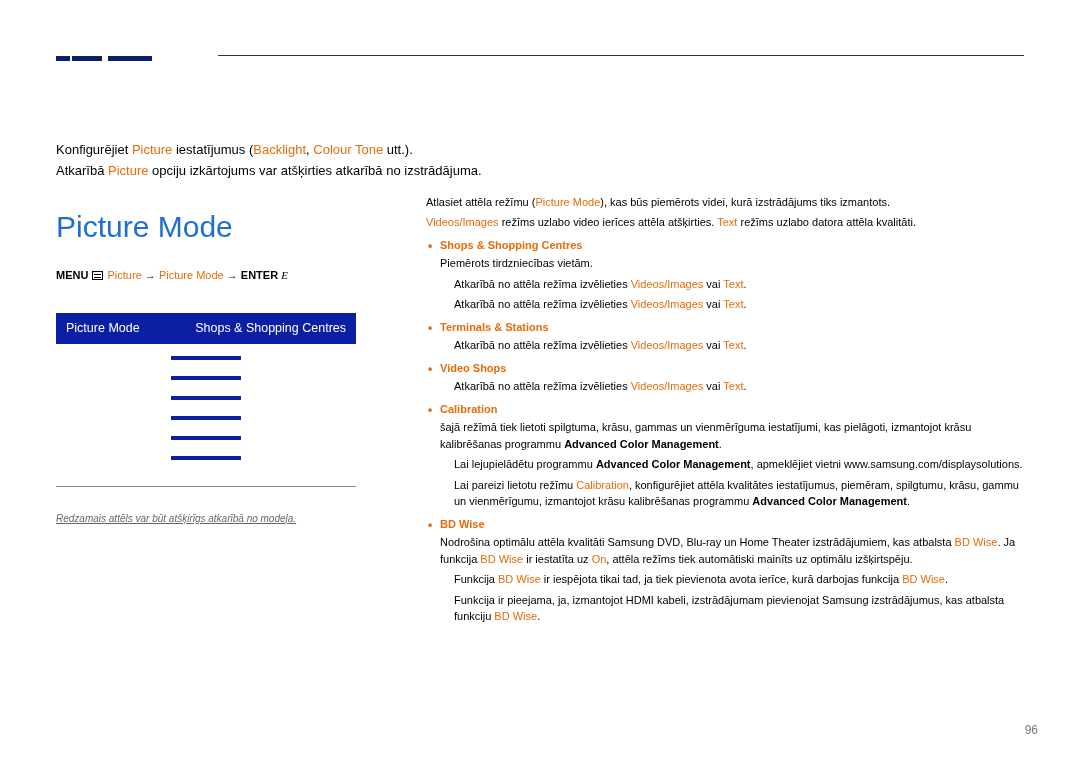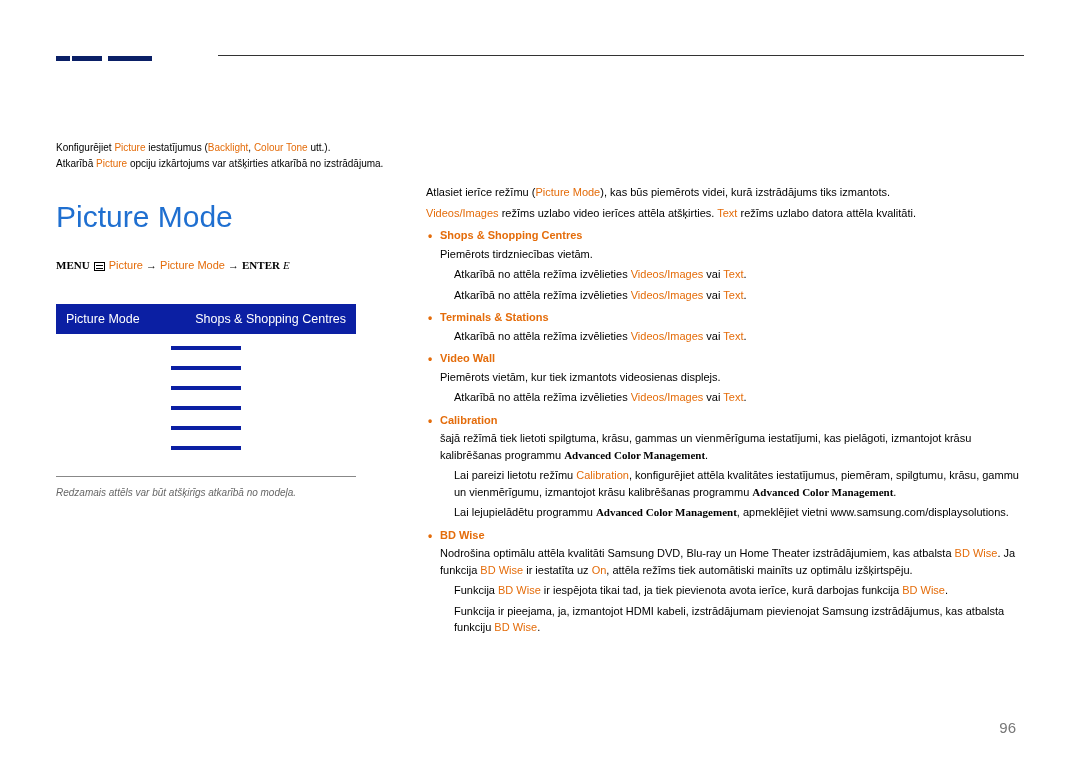--- a/index.html
+++ b/index.html
@@ -32,21 +32,21 @@
     .top-right { flex: 1; }
     .columns {
       display: flex;
       gap: 40px;
       margin-top: 8px;
     }
     .left-col { width: 330px; }
     .right-col { flex: 1; }
     .intro-text {
       margin-top: 66px;
-      font-size: 10px;
+      font-size: 13px;
       line-height: 1.6;
     }
     .orange { color: #e46c0a; }
     .h1 {
       font-size: 30px;
       color: #1f6fd0;
       font-weight: 400;
       margin-top: 14px;
       margin-bottom: 18px;
     }
@@ -97,22 +97,23 @@
       border-bottom: 4px solid #0b1fa3;
     }
     .divider {
       border-top: 0.5px solid #888;
       margin-top: 26px;
       width: 300px;
     }
     .disclaimer {
       font-size: 10px;
       color: #666;
-      margin-top: 8px;
+      margin-top: 24px;
       font-style: italic;
+      text-decoration: underline;
     }
     .right-col p { margin-bottom: 4px; }
     .right-col .mt { margin-top: 4px; }
     .bullet {
       position: relative;
       padding-left: 14px;
       margin-top: 6px;
       margin-bottom: 2px;
       font-weight: 700;
     }
@@ -121,25 +122,25 @@
       position: absolute;
       left: 2px;
       font-size: 12px;
     }
     .bullet.orange-b { color: #e46c0a; }
     .sub { padding-left: 14px; font-weight: 400; }
     .sub2 { padding-left: 28px; font-weight: 400; }
     .page-num {
       position: absolute;
       bottom: 24px;
-      right: 64px;
-      font-size: 15px;
+      right: 42px;
+      font-size: 12px;
       color: #777;
     }
-    .bold { font-weight: 700; font-family: Liberation Serif, serif; }
+    .bold { font-weight: 700; }
   </style>
 </head>
 <body>
 
 <div class="page">
   <div class="top-wrap">
     <div class="top-left">
       <div class="chapter-label">
         <span class="bar b1"></span><span class="bar b2"></span><span class="bar b3"></span>
       </div>
@@ -174,40 +175,39 @@
           <div class="mode-row"></div>
           <div class="mode-row"></div>
         </div>
       </div>
 
       <div class="divider"></div>
       <div class="disclaimer">Redzamais attēls var būt atšķirīgs atkarībā no modeļa.</div>
     </div>
 
     <div class="right-col">
-      <p class="mt"><span>Atlasiet ierīce režīmu (</span><span class="orange">Picture Mode</span><span>), kas būs piemērots videi, kurā izstrādājums tiks izmantots.</span></p>
+      <p class="mt"><span>Atlasiet attēla režīmu (</span><span class="orange">Picture Mode</span><span>), kas būs piemērots videi, kurā izstrādājums tiks izmantots.</span></p>
       <p><span class="orange">Videos/Images</span><span> režīms uzlabo video ierīces attēla atšķirties. </span><span class="orange">Text</span><span> režīms uzlabo datora attēla kvalitāti.</span></p>
 
       <div class="bullet orange-b">Shops &amp; Shopping Centres</div>
       <p class="sub">Piemērots tirdzniecības vietām.</p>
       <p class="sub2"><span>Atkarībā no attēla režīma izvēlieties </span><span class="orange">Videos/Images</span><span> vai </span><span class="orange">Text</span><span>.</span></p>
 
       <p class="sub2"><span>Atkarībā no attēla režīma izvēlieties </span><span class="orange">Videos/Images</span><span> vai </span><span class="orange">Text</span><span>.</span></p>
 
       <div class="bullet orange-b">Terminals &amp; Stations</div>
       <p class="sub2"><span>Atkarībā no attēla režīma izvēlieties </span><span class="orange">Videos/Images</span><span> vai </span><span class="orange">Text</span><span>.</span></p>
 
-      <div class="bullet orange-b">Video Wall</div>
-      <p class="sub">Piemērots vietām, kur tiek izmantots videosienas displejs.</p>
+      <div class="bullet orange-b">Video Shops</div>
       <p class="sub2"><span>Atkarībā no attēla režīma izvēlieties </span><span class="orange">Videos/Images</span><span> vai </span><span class="orange">Text</span><span>.</span></p>
 
       <div class="bullet orange-b">Calibration</div>
       <p class="sub"><span>šajā režīmā tiek lietoti spilgtuma, krāsu, gammas un vienmērīguma iestatījumi, kas pielāgoti, izmantojot krāsu kalibrēšanas programmu </span><span class="bold">Advanced Color Management</span><span>.</span></p>
+      <p class="sub2"><span>Lai lejupielādētu programmu </span><span class="bold">Advanced Color Management</span><span>, apmeklējiet vietni www.samsung.com/displaysolutions.</span></p>
       <p class="sub2"><span>Lai pareizi lietotu režīmu </span><span class="orange">Calibration</span><span>, konfigurējiet attēla kvalitātes iestatījumus, piemēram, spilgtumu, krāsu, gammu un vienmērīgumu, izmantojot krāsu kalibrēšanas programmu </span><span class="bold">Advanced Color Management</span><span>.</span></p>
-      <p class="sub2"><span>Lai lejupielādētu programmu </span><span class="bold">Advanced Color Management</span><span>, apmeklējiet vietni www.samsung.com/displaysolutions.</span></p>
 
       <div class="bullet orange-b">BD Wise</div>
       <p class="sub"><span>Nodrošina optimālu attēla kvalitāti Samsung DVD, Blu-ray un Home Theater izstrādājumiem, kas atbalsta </span><span class="orange">BD Wise</span><span>. Ja funkcija </span><span class="orange">BD Wise</span><span> ir iestatīta uz </span><span class="orange">On</span><span>, attēla režīms tiek automātiski mainīts uz optimālu izšķirtspēju.</span></p>
       <p class="sub2"><span>Funkcija </span><span class="orange">BD Wise</span><span> ir iespējota tikai tad, ja tiek pievienota avota ierīce, kurā darbojas funkcija </span><span class="orange">BD Wise</span><span>.</span></p>
       <p class="sub2"><span>Funkcija ir pieejama, ja, izmantojot HDMI kabeli, izstrādājumam pievienojat Samsung izstrādājumus, kas atbalsta funkciju </span><span class="orange">BD Wise</span><span>.</span></p>
     </div>
   </div>
 </div>
 
 <div class="page-num">96</div>

